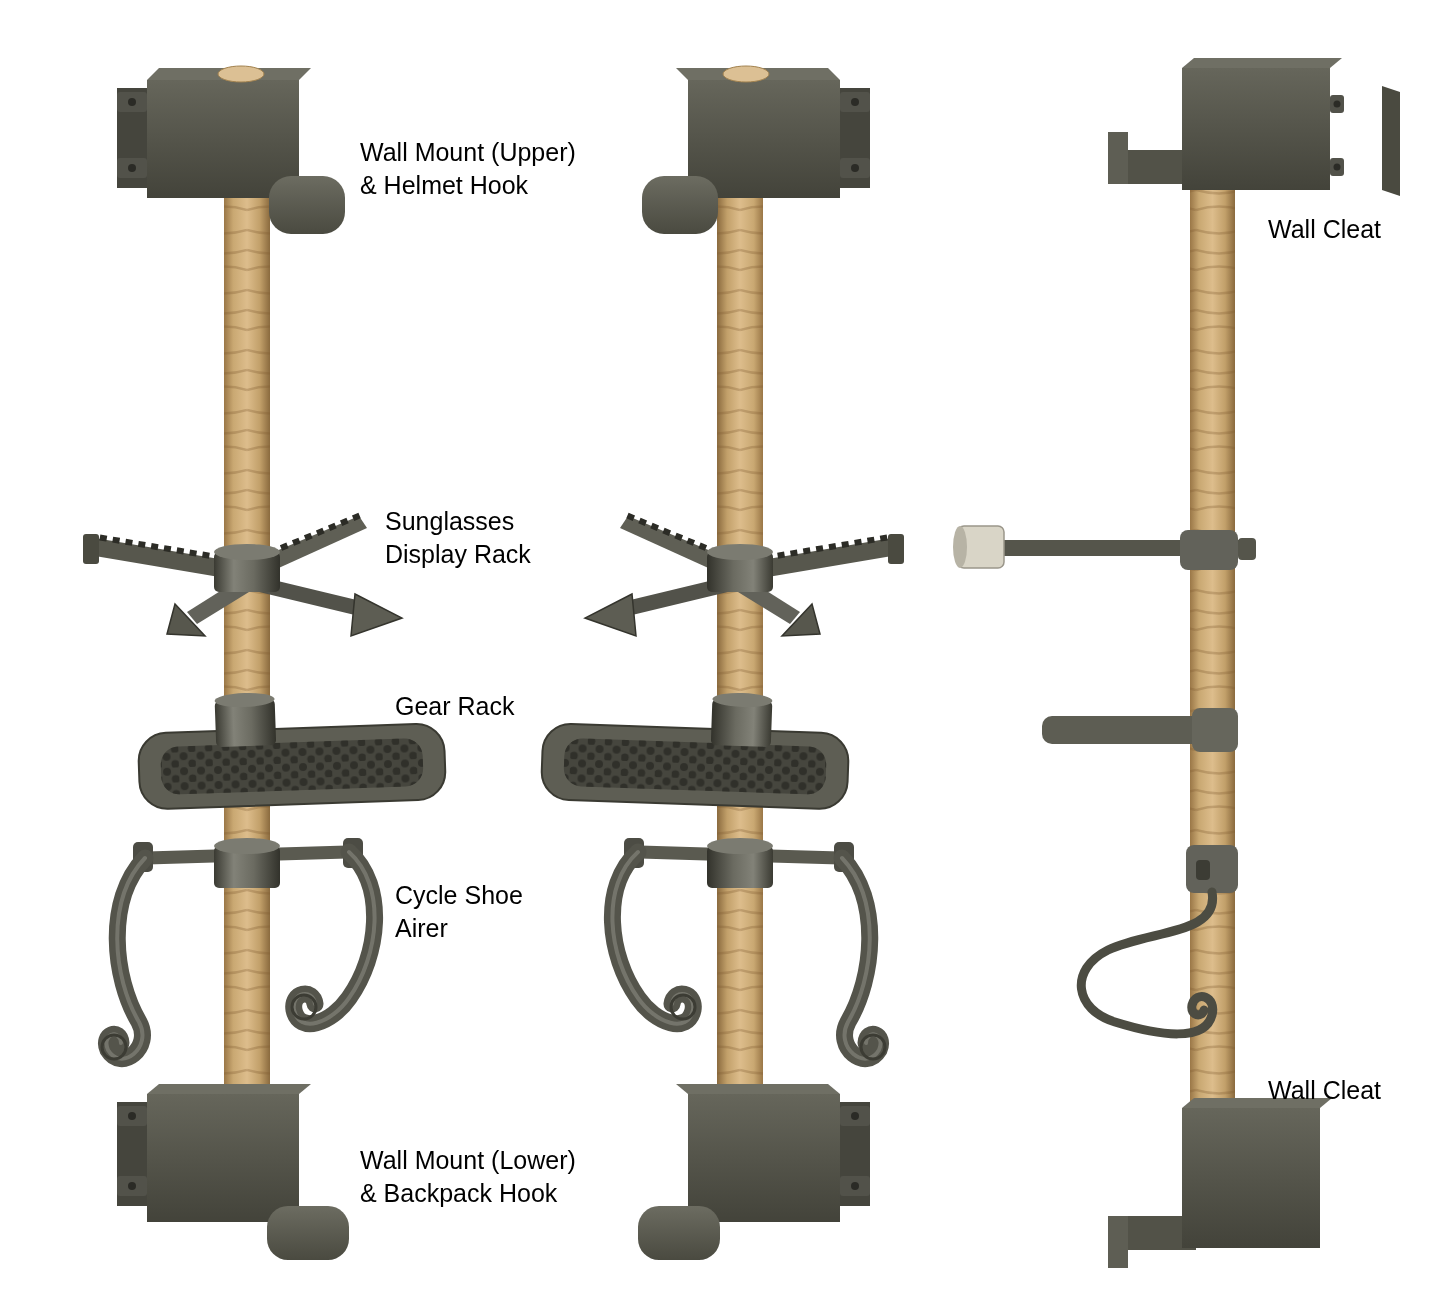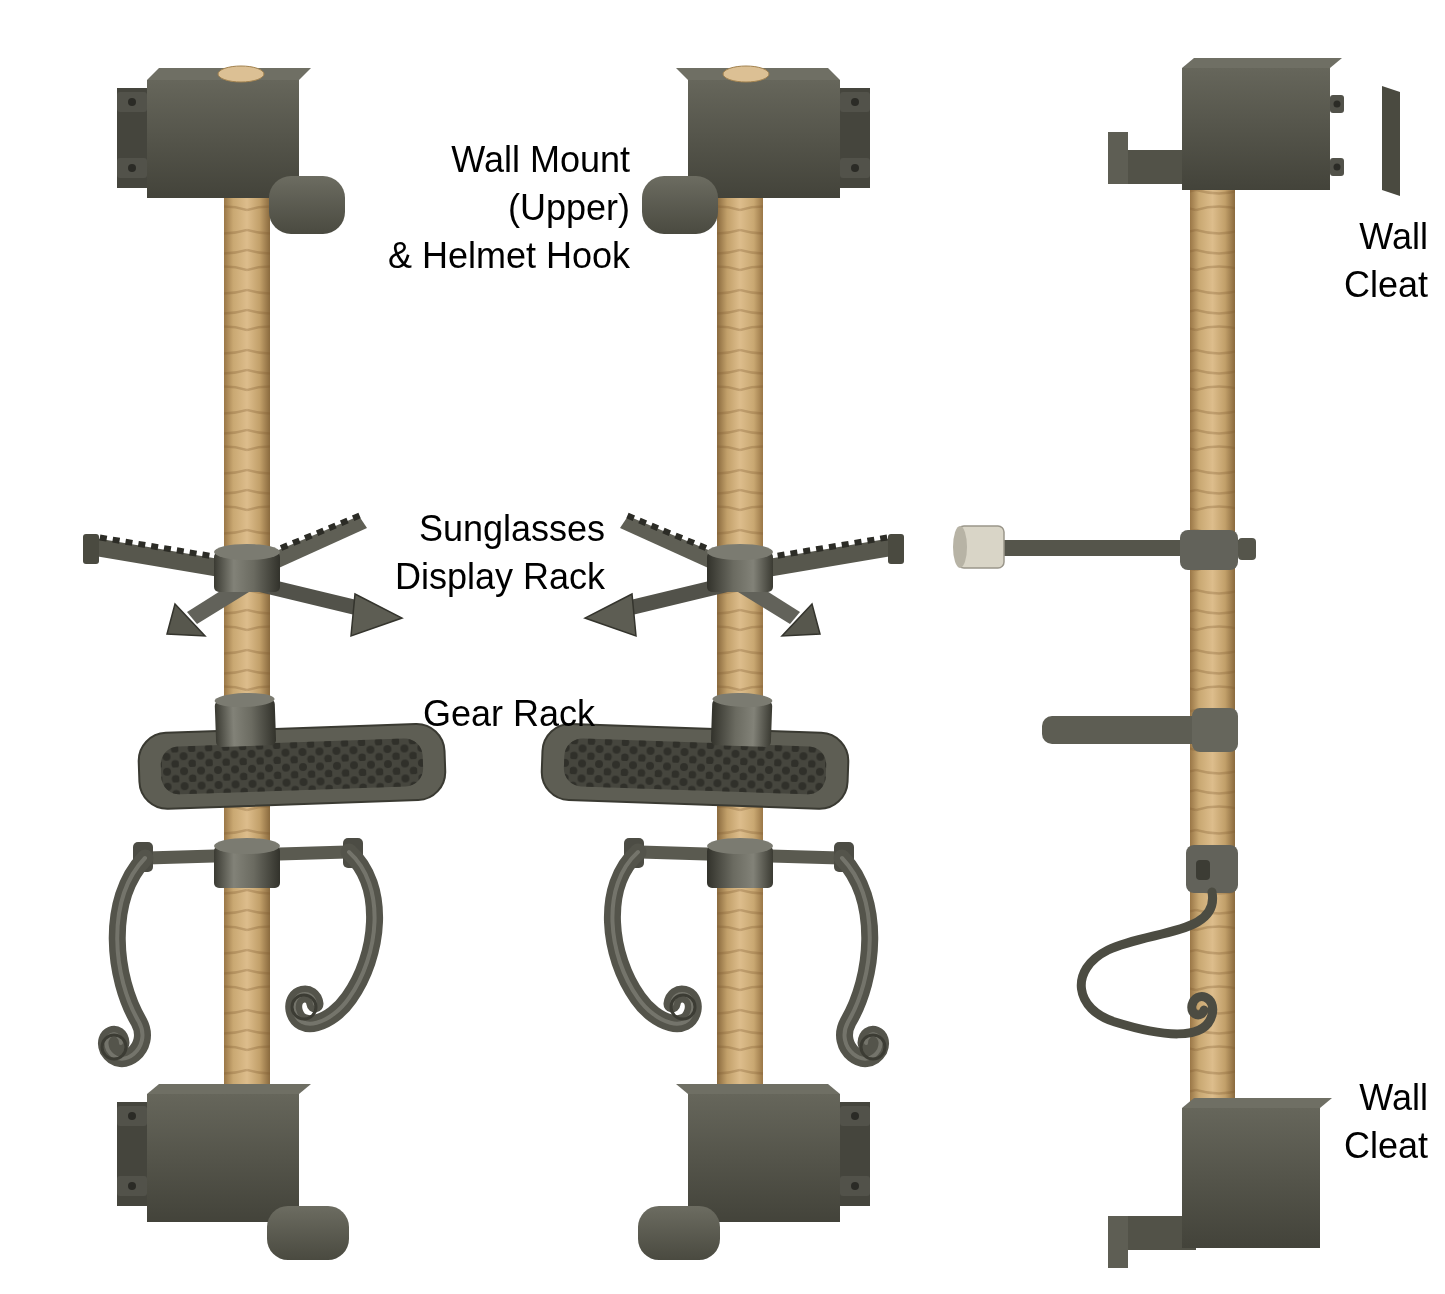--- a/index.html
+++ b/index.html
@@ -8,23 +8,23 @@
     width: 1445px;
     height: 1294px;
     background: #ffffff;
     overflow: hidden;
     font-family: "Liberation Sans", sans-serif;
   }
   #scene { position: absolute; left: 0; top: 0; }
   .label {
     position: absolute;
     color: #000000;
-    font-size: 36px;
+    font-size: 25px;
     line-height: 1.33;
-    text-align: right;
+    text-align: left;
     white-space: pre-line;
     font-family: "Liberation Sans", sans-serif;
   }
 </style>
 </head>
 <body>
 
 <div id="canvas">
 
   <svg id="scene" width="1445" height="1294" viewBox="0 0 1445 1294" xmlns="http://www.w3.org/2000/svg">
@@ -178,19 +178,23 @@
 
   <div class="label" style="left:360px; top:136px; width:270px;">Wall Mount (Upper)
 &amp; Helmet Hook</div>
 
 
   <div class="label" style="left:385px; top:505px; width:220px;">Sunglasses
 Display Rack</div>
 
   <div class="label" style="left:395px; top:690px; width:200px;">Gear Rack</div>
 
-
+  <div class="label" style="left:395px; top:879px; width:200px;">Cycle Shoe
+Airer</div>
+
+  <div class="label" style="left:360px; top:1144px; width:270px;">Wall Mount (Lower)
+&amp; Backpack Hook</div>
 
   <div class="label" style="left:1268px; top:213px; width:160px;">Wall Cleat</div>
 
   <div class="label" style="left:1268px; top:1074px; width:160px;">Wall Cleat</div>
 
 </div>
 
 </body></html>

